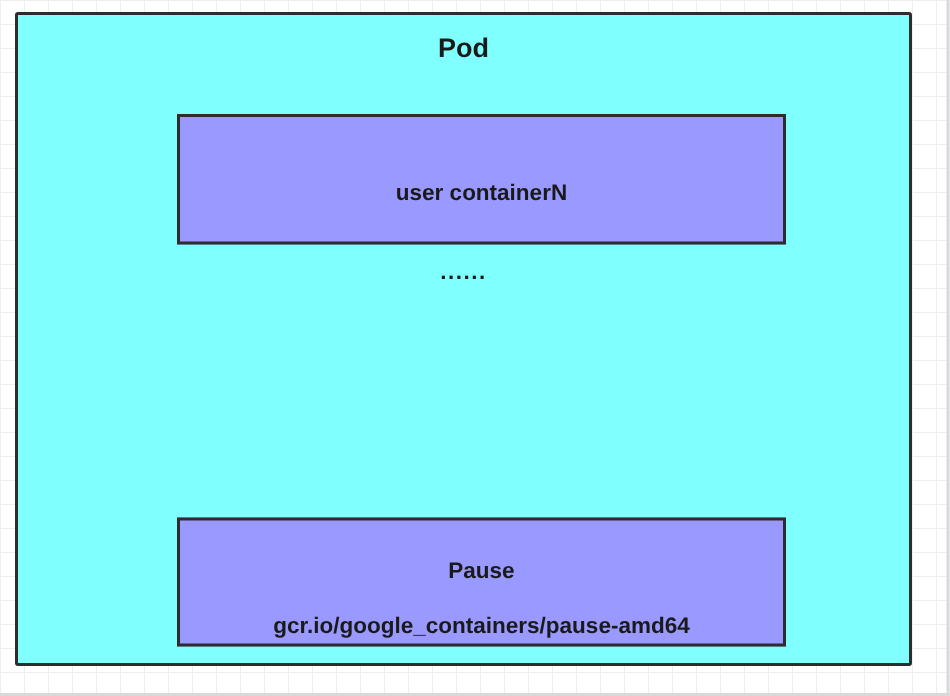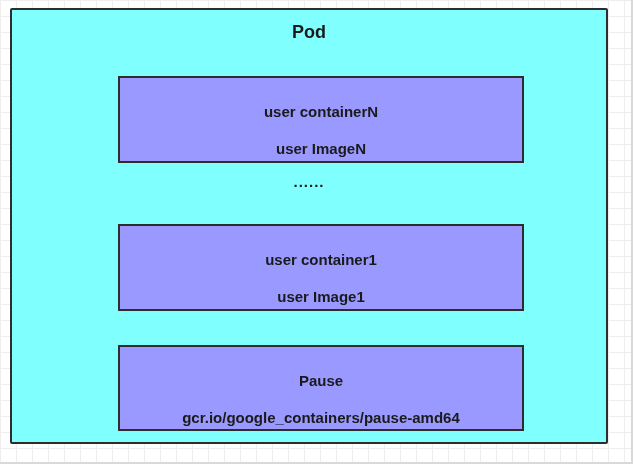--- a/index.html
+++ b/index.html
@@ -88,29 +88,24 @@
 <body>
 
 <div class="canvas">
 
   <div class="pod">
 
     <div class="pod-title">Pod</div>
 
     <div class="cbox cbox-n">
       <div class="cline">user containerN</div>
-      <div class="cline">user ImageN</div>
     </div>
 
     <div class="ellipsis">......</div>
 
-    <div class="cbox cbox-1">
-      <div class="cline">user container1</div>
-      <div class="cline">user Image1</div>
-    </div>
 
     <div class="cbox cbox-pause">
       <div class="cline">Pause</div>
       <div class="cline">gcr.io/google_containers/pause-amd64</div>
     </div>
 
   </div>
 </div>
 
 </body></html>

